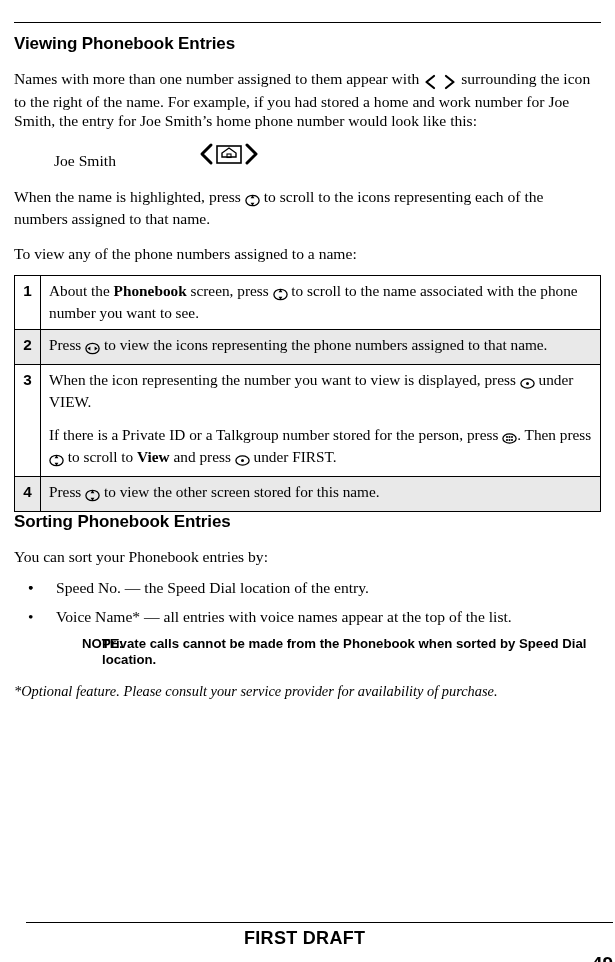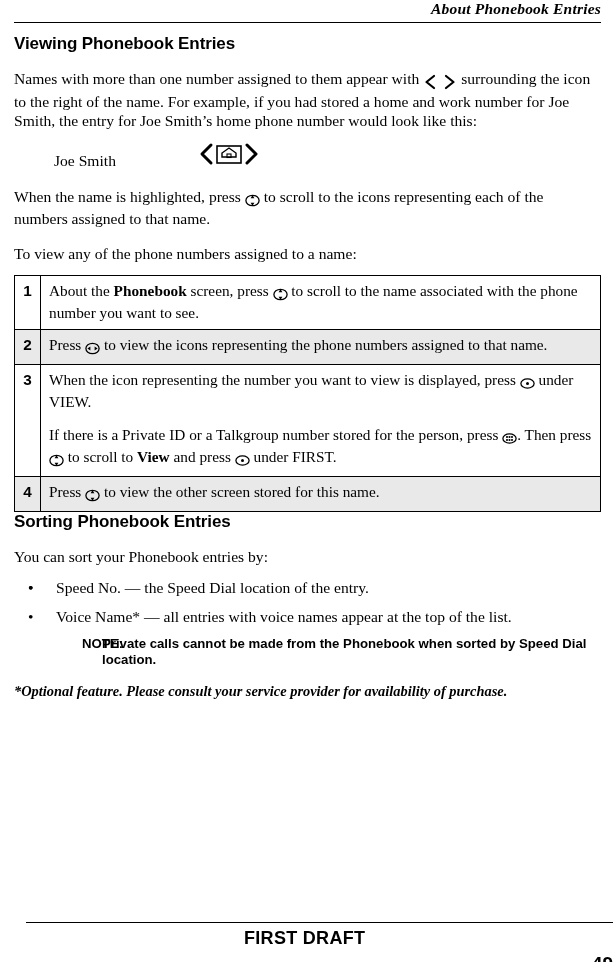--- a/index.html
+++ b/index.html
@@ -144,21 +144,21 @@
   }
   .note .note-label {
     position: absolute;
     left: 0;
     top: 0;
     padding-left: 28px;
   }
   p.footnote {
     font-size: 14.4px;
     font-style: italic;
-    font-weight: bold;
+    font-weight: normal;
     margin: 12px 0 11px 0;
   }
 
   
   .footer {
     position: absolute;
     left: 12px;
     bottom: 0px;
     width: 615px;
     height: 46px;
@@ -188,21 +188,20 @@
     font-size: 19px;
     margin-top: 27px;
   }
 </style>
 </head>
 <body>
 
 <div class="page">
 
   <div class="header">
-    <div class="header-title">About Phonebook Entries</div>
     <div class="header-rule"></div>
   </div>
 
   <div class="content">
 
     <h2 class="sec-title">Viewing Phonebook Entries</h2>
 
     <p class="body"><span>Names with more than one number assigned to them appear with</span>
       <span class="key">
         <svg class="keyglyph" width="34" height="16" viewBox="0 0 34 16" xmlns="http://www.w3.org/2000/svg">

